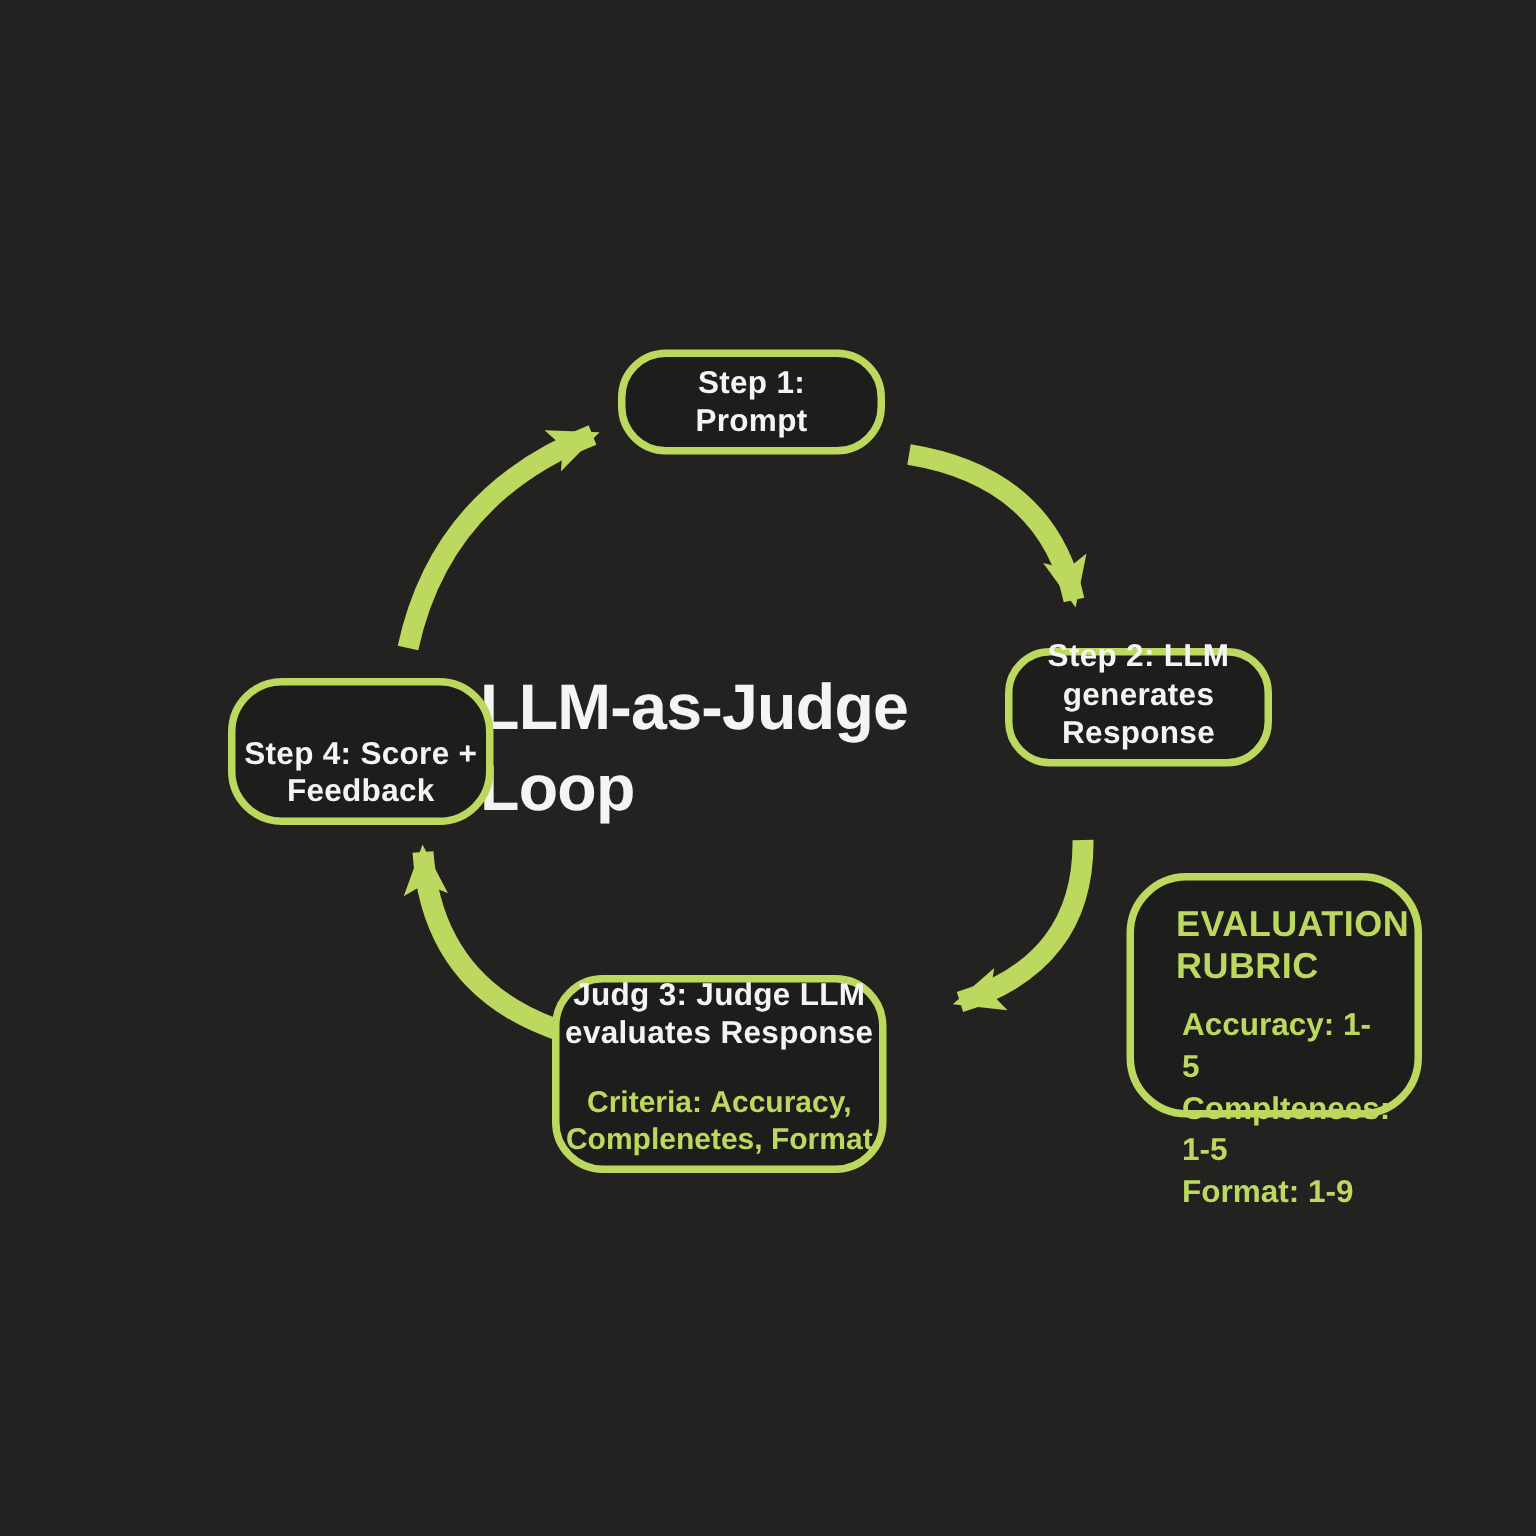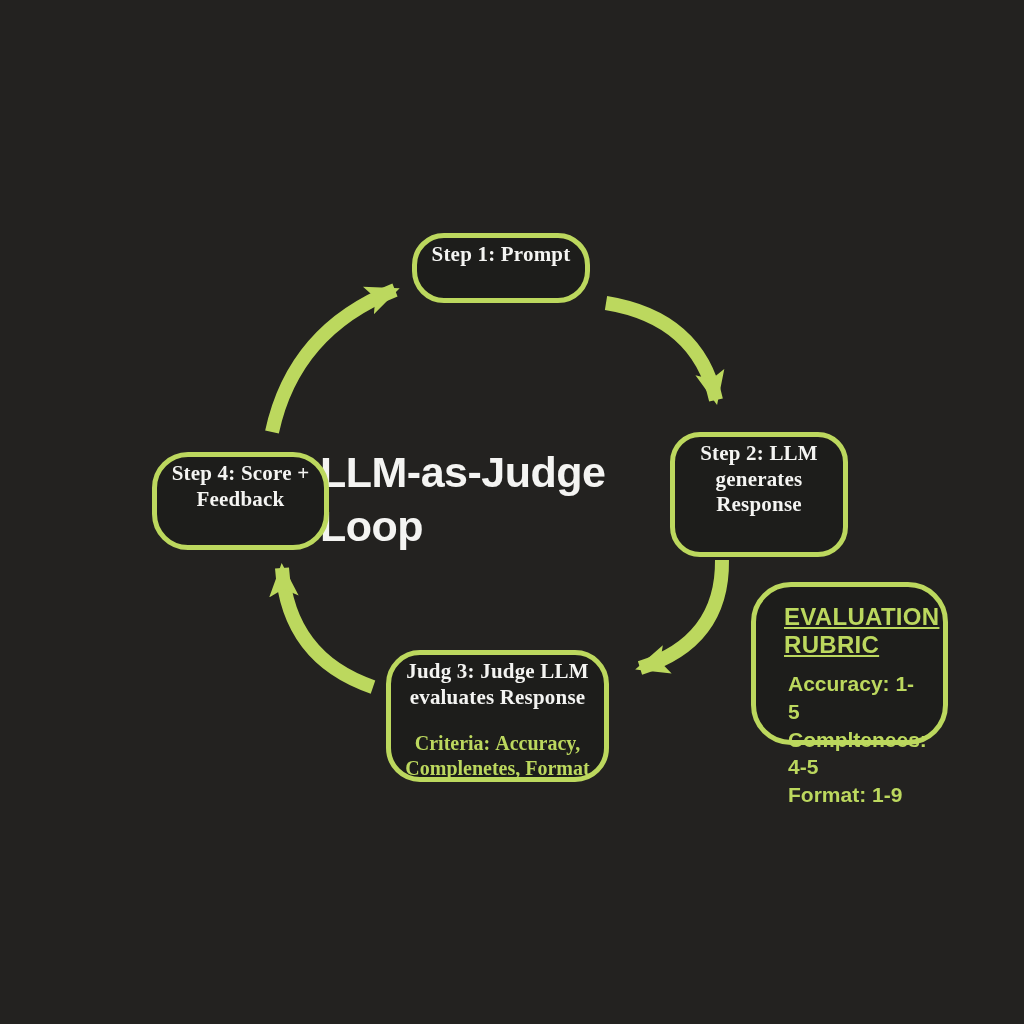--- a/index.html
+++ b/index.html
@@ -32,35 +32,34 @@
   .arrowhead { fill: var(--accent); }
 
   .node {
     position: absolute;
     box-sizing: border-box;
     background: var(--box-fill);
     border: 5px solid var(--accent);
     display: flex;
     flex-direction: column;
     align-items: center;
-    justify-content: flex-start;
+    justify-content: flex-end;
     text-align: center;
     color: var(--text);
     font-weight: 700;
     padding: 4px 12px;
-    font-family: Liberation Serif, serif;
   }
   .node .label {
     font-size: 21px;
     line-height: 1.22;
     letter-spacing: 0.2px;
   }
   .step1 { left: 412px; top: 233px; width: 178px; height: 70px;  border-radius: 32px; }
-  .step2 { left: 670px; top: 432px; width: 178px; height: 125px; border-radius: 30px; }
-  .step3 { left: 386px; top: 650px; width: 223px; height: 132px; border-radius: 34px; }
+  .step2 { left: 670px; top: 432px; width: 178px; height: 79px; border-radius: 30px; }
+  .step3 { left: 368px; top: 650px; width: 223px; height: 132px; border-radius: 34px; }
   .step4 { left: 152px; top: 452px; width: 177px; height: 98px;  border-radius: 36px; }
   .criteria {
     color: var(--accent);
     font-size: 20px;
     line-height: 1.25;
     margin-top: 21px;
   }
 
   .title {
     position: absolute;
@@ -82,21 +81,20 @@
     border-radius: 40px;
     color: var(--accent);
     font-weight: 700;
     padding: 16px 18px 12px 28px;
   }
   .rubric-title {
     font-size: 24px;
     line-height: 1.17;
     letter-spacing: 0.3px;
     margin-bottom: 11px;
-    text-decoration: underline;
   }
   .rubric-items { margin-left: 4px; }
   .rubric-item {
     font-size: 21px;
     line-height: 1.32;
   }
 </style>
 </head>
 <body>
 
@@ -130,18 +128,18 @@
   </div>
 
   <div class="node step4">
     <div class="label">Step&nbsp;4:&nbsp;Score&nbsp;+ Feedback</div>
   </div>
 
   <div class="rubric">
     <div class="rubric-title">EVALUATION RUBRIC</div>
     <div class="rubric-items">
       <div class="rubric-item">Accuracy: 1-5</div>
-      <div class="rubric-item">Compltenees: 4-5</div>
+      <div class="rubric-item">Compltenees: 1-5</div>
       <div class="rubric-item">Format: 1-9</div>
     </div>
   </div>
 
 </div>
 
 </body></html>

